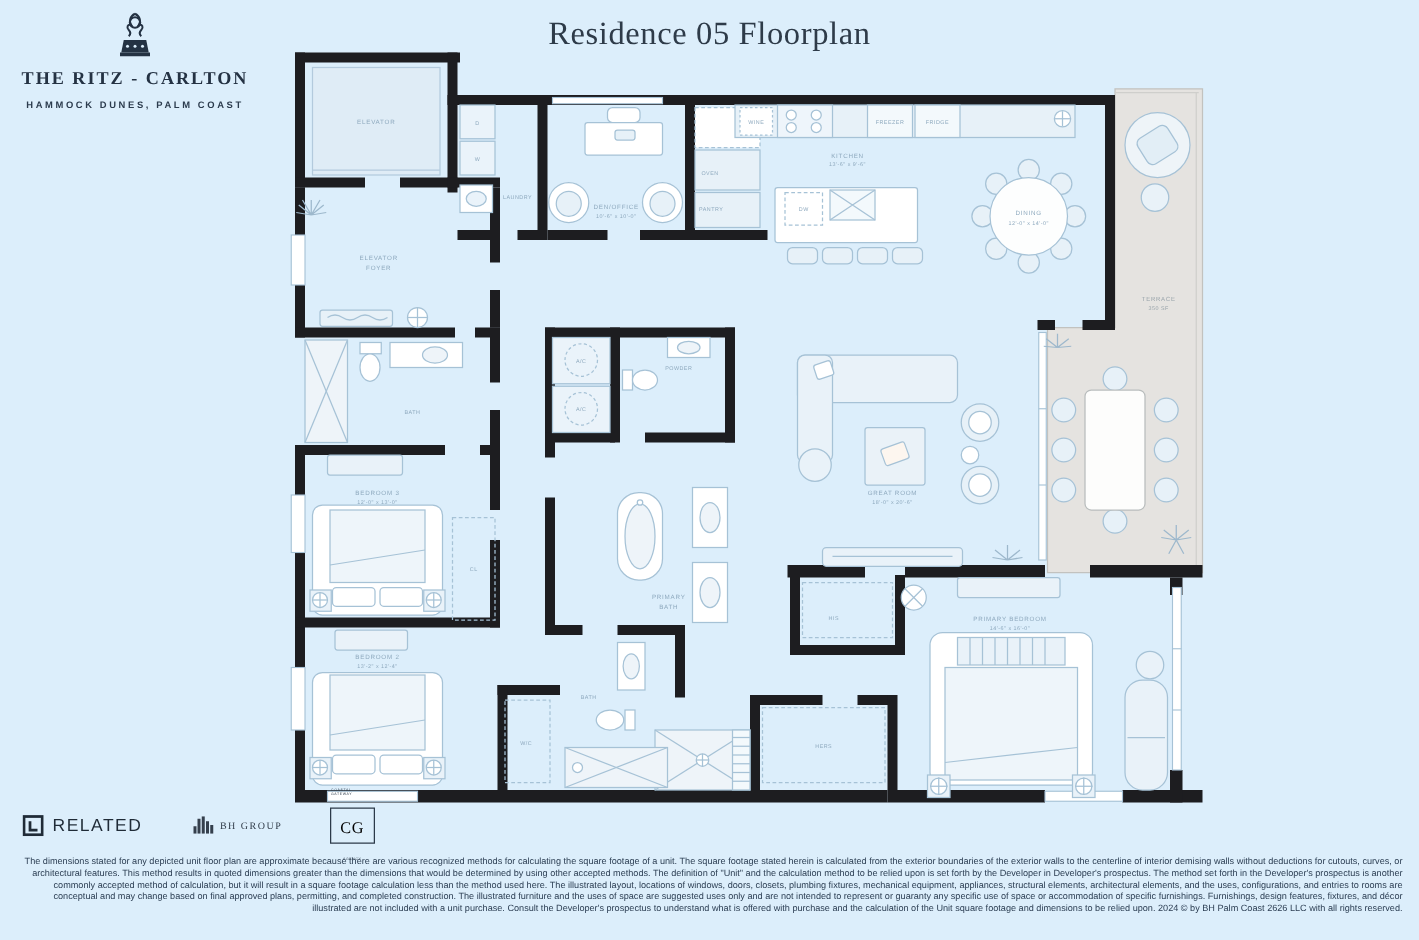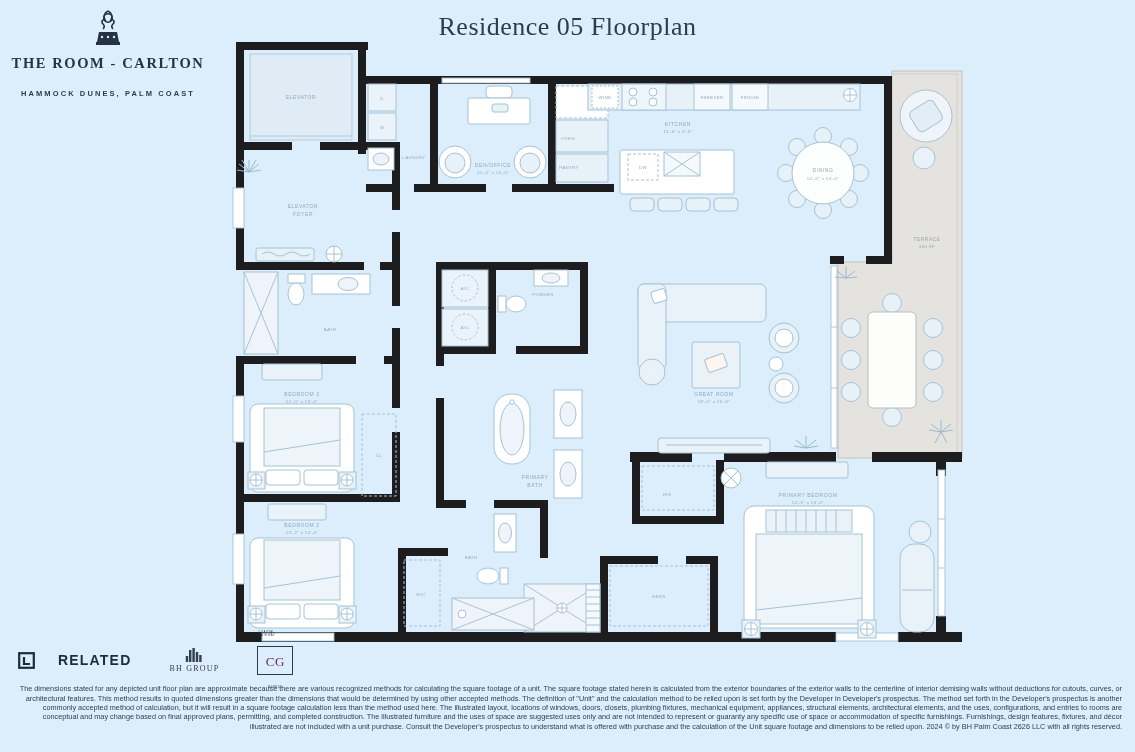--- a/index.html
+++ b/index.html
@@ -4,37 +4,37 @@
 <style>
   html,body{margin:0;padding:0;}
   body{width:1135px;height:752px;background:#dceefb;position:relative;overflow:hidden;
        font-family:"Liberation Sans",sans-serif;}
   .page{position:absolute;inset:0;}
   
   .brand{position:absolute;left:0;top:8px;width:216px;text-align:center;color:#243243;}
   .brand .mark{display:block;margin:0 auto 4px auto;}
   .brand .l1{font-family:"Liberation Serif",serif;font-weight:700;font-size:14.5px;letter-spacing:1.6px;line-height:1.25;}
   .brand .l2{font-family:"Liberation Serif",serif;font-weight:700;font-size:14.5px;letter-spacing:2.2px;line-height:1.2;}
-  .brand .loc{margin-top:17px;font-size:7.5px;letter-spacing:2.1px;color:#2c3c4e;font-weight:bold;}
+  .brand .loc{margin-top:7px;font-size:7.5px;letter-spacing:2.1px;color:#2c3c4e;font-weight:bold;}
   
   .title{position:absolute;left:0;top:12px;width:1135px;text-align:center;
          font-family:"Liberation Serif",serif;font-size:26px;color:#2e3b49;letter-spacing:.5px;}
   
   svg.plan{position:absolute;left:0;top:0;}
   .roomlabel{font-family:"Liberation Sans",sans-serif;font-size:5px;letter-spacing:.6px;fill:#8ea9be;text-anchor:middle;}
   .dims{font-family:"Liberation Sans",sans-serif;font-size:4.3px;letter-spacing:.4px;fill:#8ea9be;text-anchor:middle;}
   .tinylabel{font-family:"Liberation Sans",sans-serif;font-size:4.3px;letter-spacing:.4px;fill:#8ea9be;text-anchor:middle;}
   .terrlabel{font-family:"Liberation Sans",sans-serif;font-size:4.8px;letter-spacing:.6px;fill:#98a3aa;text-anchor:middle;}
   
   .logos{position:absolute;left:18px;top:645px;height:30px;display:flex;align-items:center;gap:38px;color:#1f2b37;}
-  .related{display:flex;align-items:center;gap:23px;font-weight:bold;font-size:14px;letter-spacing:1.2px;}
-  .bh{display:flex;flex-direction:column;align-items:center;gap:2px;font-family:"Liberation Serif",serif;font-size:8px;letter-spacing:1.2px;color:#343f4c;}
+  .related{display:flex;align-items:center;gap:7px;font-weight:normal;font-size:14px;letter-spacing:1.2px;}
+  .bh{display:flex;align-items:center;gap:2px;font-family:"Liberation Serif",serif;font-size:8px;letter-spacing:1.2px;color:#343f4c;}
   .cg{width:34px;height:27px;border:1.6px solid #2c3a49;display:flex;flex-direction:column;align-items:center;justify-content:center;line-height:1;}
   .cg .t{font-size:2.8px;letter-spacing:.5px;color:#2c3a49;}
-  .cg .i{font-family:"Liberation Serif",serif;font-size:13px;letter-spacing:.5px;color:#701a75;margin:18px 0;}
+  .cg .i{font-family:"Liberation Serif",serif;font-size:13px;letter-spacing:.5px;color:#000000;margin:18px 0;}
   
   .disclaimer{position:absolute;left:14px;top:677px;width:1108px;font-size:7.3px;line-height:1.28;
               color:#2e4055;text-align:right;}
 </style>
 </head>
 <body>
 
 <div class="page">
 
   <div class="brand">
@@ -47,21 +47,21 @@
       <g fill="#243243">
         <path d="M8 24 L26 24 L28 34 L6 34 Z"></path>
         <rect x="5" y="34" width="24" height="3"></rect>
       </g>
       <g fill="#dceefb">
         <circle cx="11" cy="29" r="1.2"></circle>
           <circle cx="17" cy="29" r="1.2"></circle>
           <circle cx="23" cy="29" r="1.2"></circle>
       </g>
     </svg>
-    <div class="l1">THE ROOM - CARLTON</div>
+    <div class="l1">THE RITZ - CARLTON</div>
     <div class="loc">HAMMOCK DUNES, PALM COAST</div>
   </div>
 
   <div class="title">Residence 05 Floorplan</div>
 
   <svg class="plan" width="1135" height="752" viewBox="0 0 1135 752">
 
     <g>
       <path d="M892 71 L962 71 L962 458 L838 458 L838 262 L892 262 Z" fill="#e5e3e0" stroke="#c2c2bf" stroke-width="1"></path>
       <line x1="892" y1="74" x2="959" y2="74" stroke="#cfcfcc" stroke-width="1"></line>

